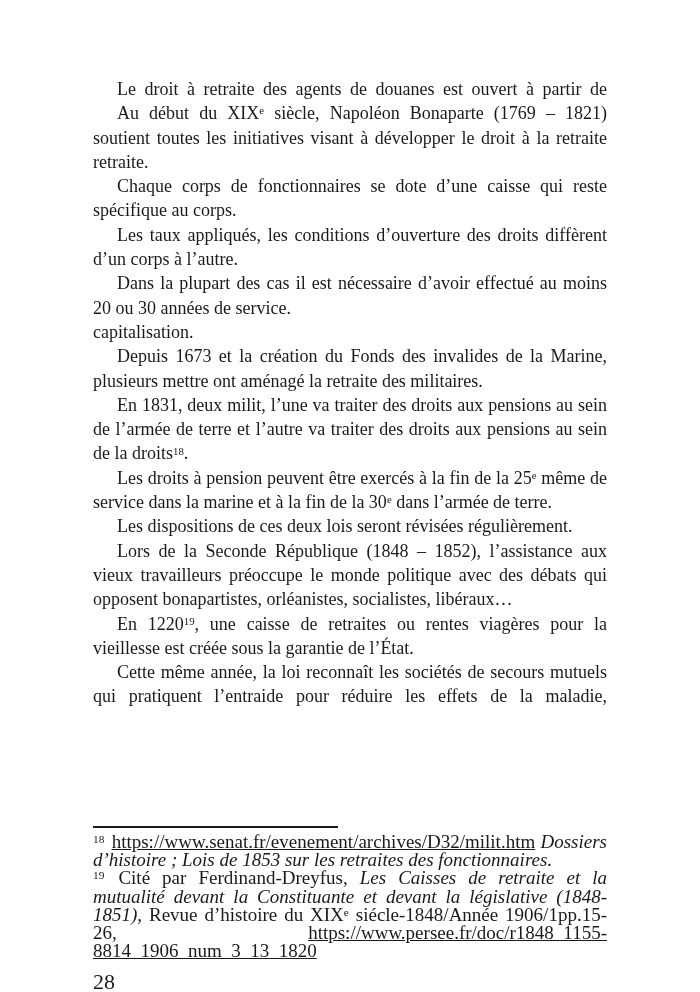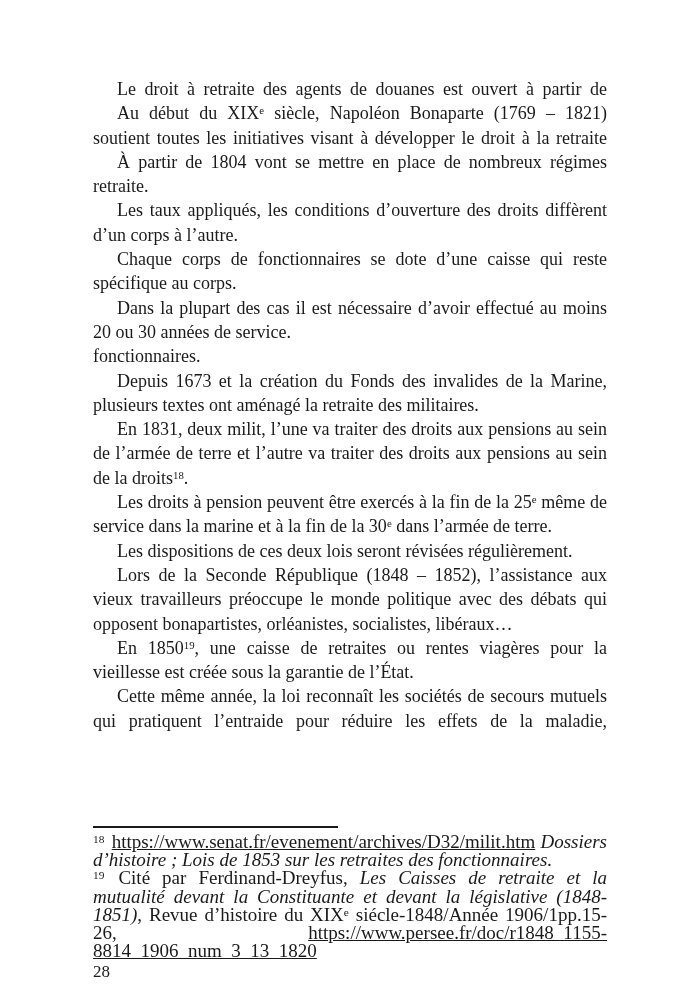--- a/index.html
+++ b/index.html
@@ -51,79 +51,78 @@
     border-top: 2px solid #1a1a1a;
     margin: 0 0 5px 0;
   }
   .footnote {
     font-size: 19px;
     line-height: 18.2px;
     text-align: justify;
   }
   .fn-marker { margin-right: 2px; }
   .page-number {
-    font-size: 17px;
+    font-size: 22px;
     line-height: 22px;
-    margin-top: 1px;
+    margin-top: 11px;
   }
 </style>
 </head>
 <body>
 
 <div class="page">
   <div class="text-block" id="body-text">
       <div class="para">
         <div class="line indent"><span>Le droit à retraite des agents de douanes est ouvert à partir de</span></div>
       </div>
       <div class="para">
         <div class="line indent"><span>Au début du XIX</span><sup>e</sup><span> siècle, Napoléon Bonaparte (1769 – 1821)</span></div>
         <div class="line"><span>soutient toutes les initiatives visant à développer le droit à la retraite</span></div>
       </div>
       <div class="para">
-        <div class="line indent"><span>À partir de 1804 vont se mettre en place de nombreux régimes</span></div>
         <div class="line last"><span>retraite.</span></div>
+      </div>
+      <div class="para">
+        <div class="line indent"><span>Chaque corps de fonctionnaires se dote d’une caisse qui reste</span></div>
+        <div class="line last"><span>spécifique au corps.</span></div>
       </div>
       <div class="para">
         <div class="line indent"><span>Les taux appliqués, les conditions d’ouverture des droits diffèrent</span></div>
         <div class="line last"><span>d’un corps à l’autre.</span></div>
       </div>
       <div class="para">
-        <div class="line indent"><span>Chaque corps de fonctionnaires se dote d’une caisse qui reste</span></div>
-        <div class="line last"><span>spécifique au corps.</span></div>
-      </div>
-      <div class="para">
         <div class="line indent"><span>Dans la plupart des cas il est nécessaire d’avoir effectué au moins</span></div>
         <div class="line last"><span>20 ou 30 années de service.</span></div>
       </div>
       <div class="para">
-        <div class="line last"><span>fonctionnaires.</span></div>
+        <div class="line last"><span>capitalisation.</span></div>
       </div>
       <div class="para">
         <div class="line indent"><span>Depuis 1673 et la création du Fonds des invalides de la Marine,</span></div>
-        <div class="line last"><span>plusieurs textes ont aménagé la retraite des militaires.</span></div>
+        <div class="line last"><span>plusieurs mettre ont aménagé la retraite des militaires.</span></div>
       </div>
       <div class="para">
         <div class="line indent"><span>En 1831, deux milit, l’une va traiter des droits aux pensions au sein</span></div>
         <div class="line"><span>de l’armée de terre et l’autre va traiter des droits aux pensions au sein</span></div>
         <div class="line last"><span>de la droits</span><sup>18</sup><span>.</span></div>
       </div>
       <div class="para">
         <div class="line indent"><span>Les droits à pension peuvent être exercés à la fin de la 25</span><sup>e</sup><span> même de</span></div>
         <div class="line last"><span>service dans la marine et à la fin de la 30</span><sup>e</sup><span> dans l’armée de terre.</span></div>
       </div>
       <div class="para">
         <div class="line indent last"><span>Les dispositions de ces deux lois seront révisées régulièrement.</span></div>
       </div>
       <div class="para">
         <div class="line indent"><span>Lors de la Seconde République (1848 – 1852), l’assistance aux</span></div>
         <div class="line"><span>vieux travailleurs préoccupe le monde politique avec des débats qui</span></div>
         <div class="line last"><span>opposent bonapartistes, orléanistes, socialistes, libéraux…</span></div>
       </div>
       <div class="para">
-        <div class="line indent"><span>En 1850</span><sup>19</sup><span>, une caisse de retraites ou rentes viagères pour la</span></div>
+        <div class="line indent"><span>En 1220</span><sup>19</sup><span>, une caisse de retraites ou rentes viagères pour la</span></div>
         <div class="line last"><span>vieillesse est créée sous la garantie de l’État.</span></div>
       </div>
       <div class="para">
         <div class="line indent"><span>Cette même année, la loi reconnaît les sociétés de secours mutuels</span></div>
         <div class="line"><span>qui pratiquent l’entraide pour réduire les effets de la maladie,</span></div>
       </div>
     </div>
   <div class="bottom">
     <div class="fn-sep"></div>
     <div id="footnotes">

